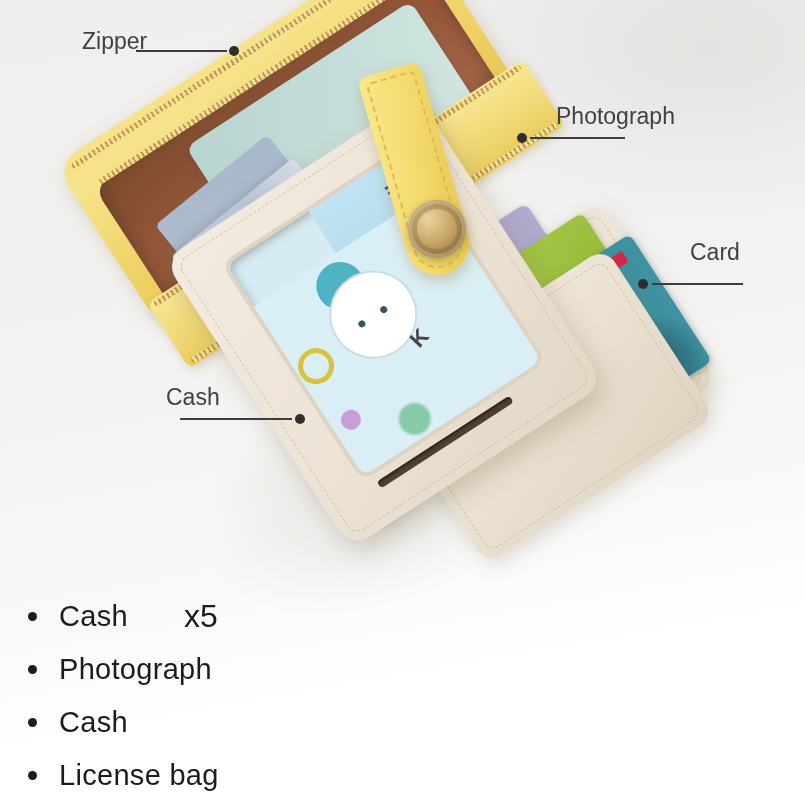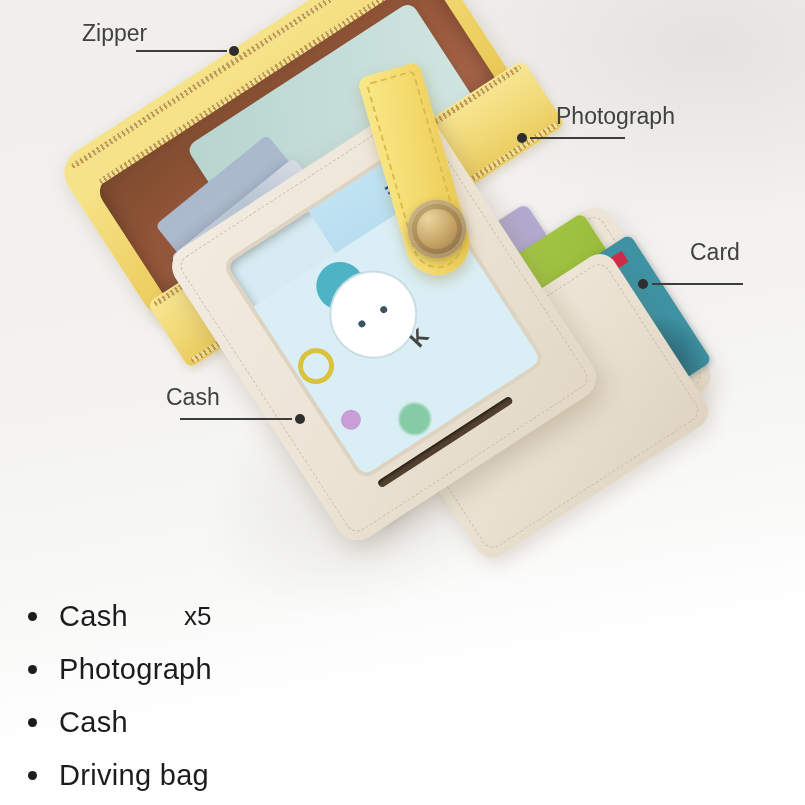--- a/index.html
+++ b/index.html
@@ -155,21 +155,21 @@
   
   .callout-label{position:absolute;font-size:23px;color:#414141;white-space:nowrap;}
   .leader-line{position:absolute;height:2px;background:#3d3d3d;}
   .leader-dot{position:absolute;width:10px;height:10px;border-radius:50%;background:#2e2e2e;}
 
   
   .feature-list{position:absolute;left:28px;top:598px;}
   .feature-row{display:flex;align-items:center;height:36px;margin-bottom:17px;}
   .bullet{width:9px;height:9px;border-radius:50%;background:#1c1c1c;margin-right:22px;flex:0 0 auto;}
   .feature-label{font-size:29px;font-weight:500;color:#1c1c1c;letter-spacing:.3px;}
-  .feature-qty{font-size:26px;font-weight:500;color:#1c1c1c;margin-left:56px;}
+  .feature-qty{font-size:32px;font-weight:500;color:#1c1c1c;margin-left:56px;}
 </style>
 </head>
 <body>
 
 <div class="photo-area">
 
   <div class="abs wallet-shadow"></div>
 
   <div class="abs tape-outer">
     <div class="teeth"></div>
@@ -231,21 +231,21 @@
       </div>
     </div>
     <div class="slot-slit"></div>
   </div>
 
   <div class="abs snap-strap">
     <div class="strap-stitch"></div>
   </div>
   <div class="abs snap-button"></div>
 
-  <div class="callout-label" style="left:82px;top:20px;">Zipper</div>
+  <div class="callout-label" style="left:82px;top:28px;">Zipper</div>
   <div class="leader-line" style="left:136px;top:50px;width:91px;"></div>
   <div class="leader-dot" style="left:229px;top:46px;"></div>
 
   <div class="callout-label" style="left:556px;top:103px;">Photograph</div>
   <div class="leader-line" style="left:530px;top:137px;width:95px;"></div>
   <div class="leader-dot" style="left:517px;top:133px;"></div>
 
   <div class="callout-label" style="left:690px;top:239px;">Card</div>
   <div class="leader-line" style="left:652px;top:283px;width:91px;"></div>
   <div class="leader-dot" style="left:638px;top:279px;"></div>
@@ -266,16 +266,16 @@
     <span class="feature-label">Photograph</span>
     <span class="feature-qty"></span>
   </div>
   <div class="feature-row">
     <div class="bullet"></div>
     <span class="feature-label">Cash</span>
     <span class="feature-qty"></span>
   </div>
   <div class="feature-row">
     <div class="bullet"></div>
-    <span class="feature-label">Driving bag</span>
+    <span class="feature-label">License bag</span>
     <span class="feature-qty"></span>
   </div>
 </div>
 
 </body></html>

